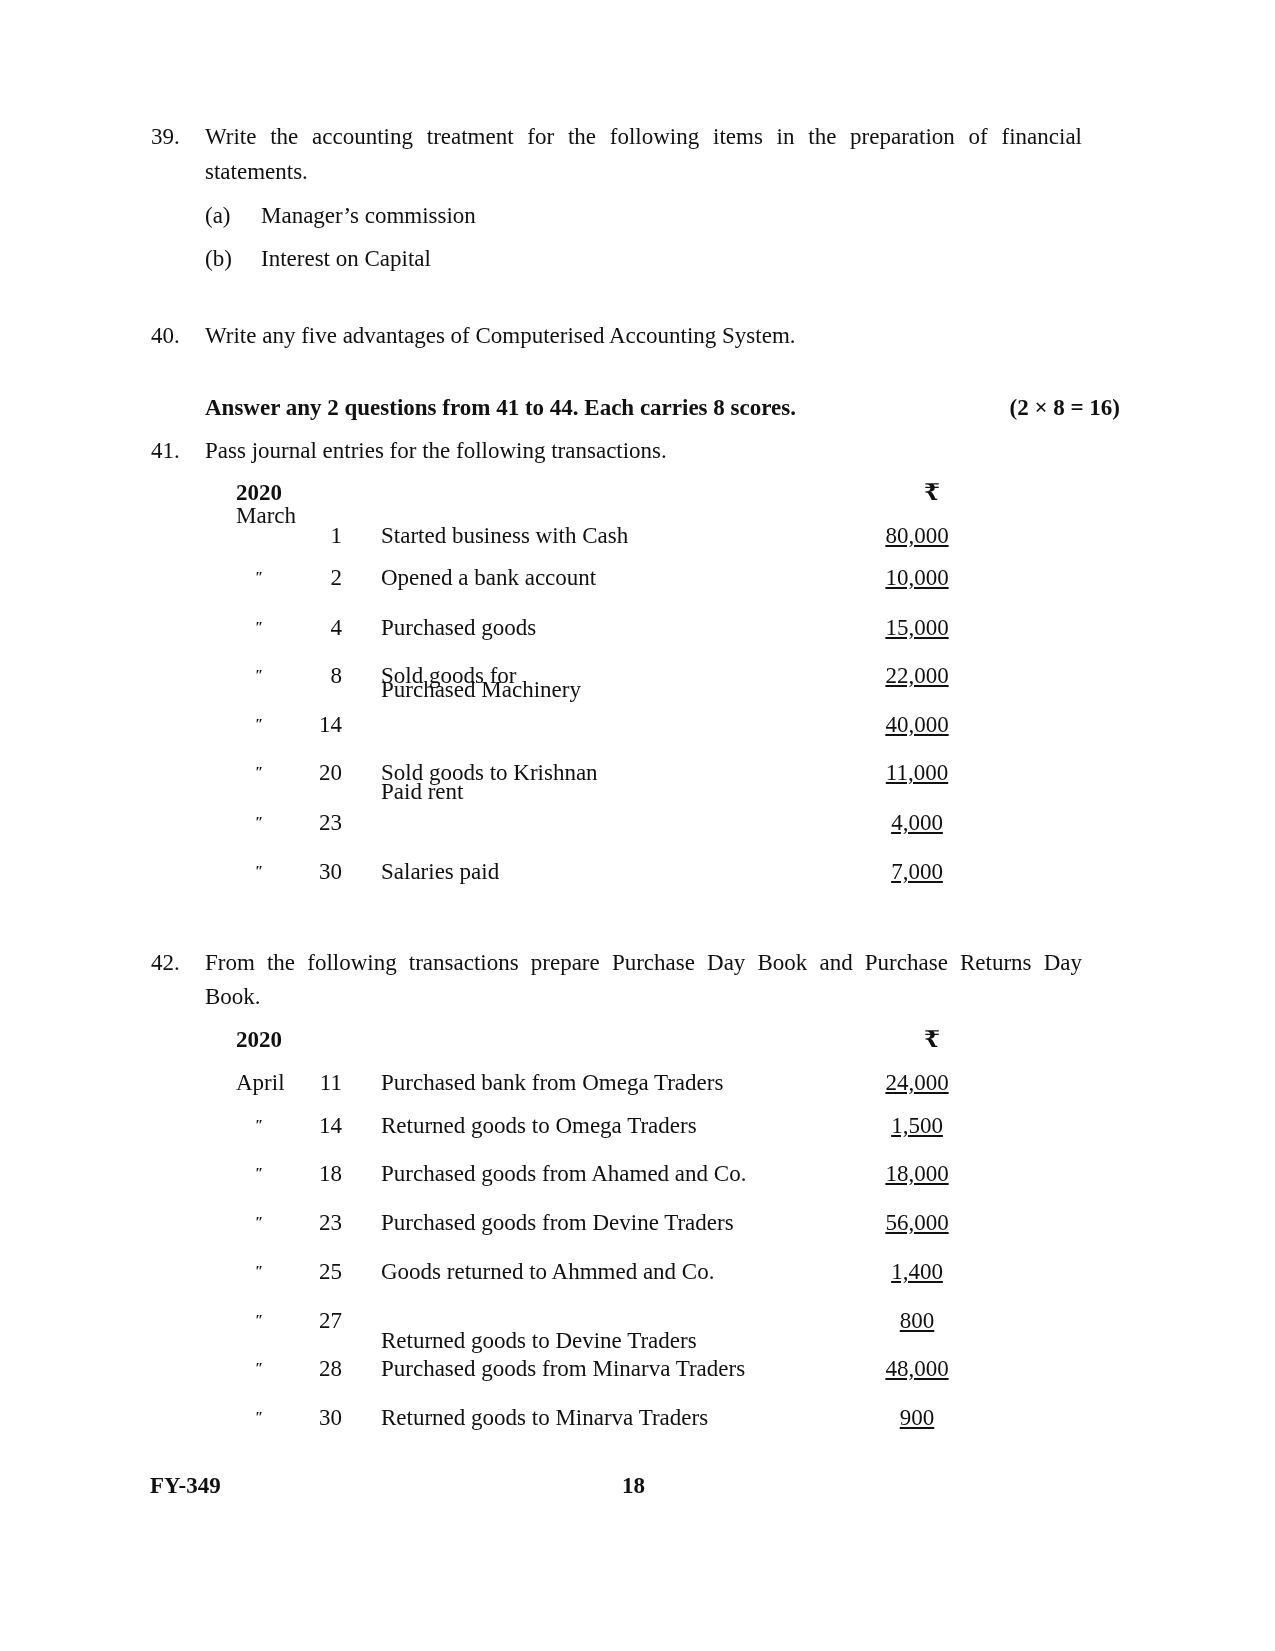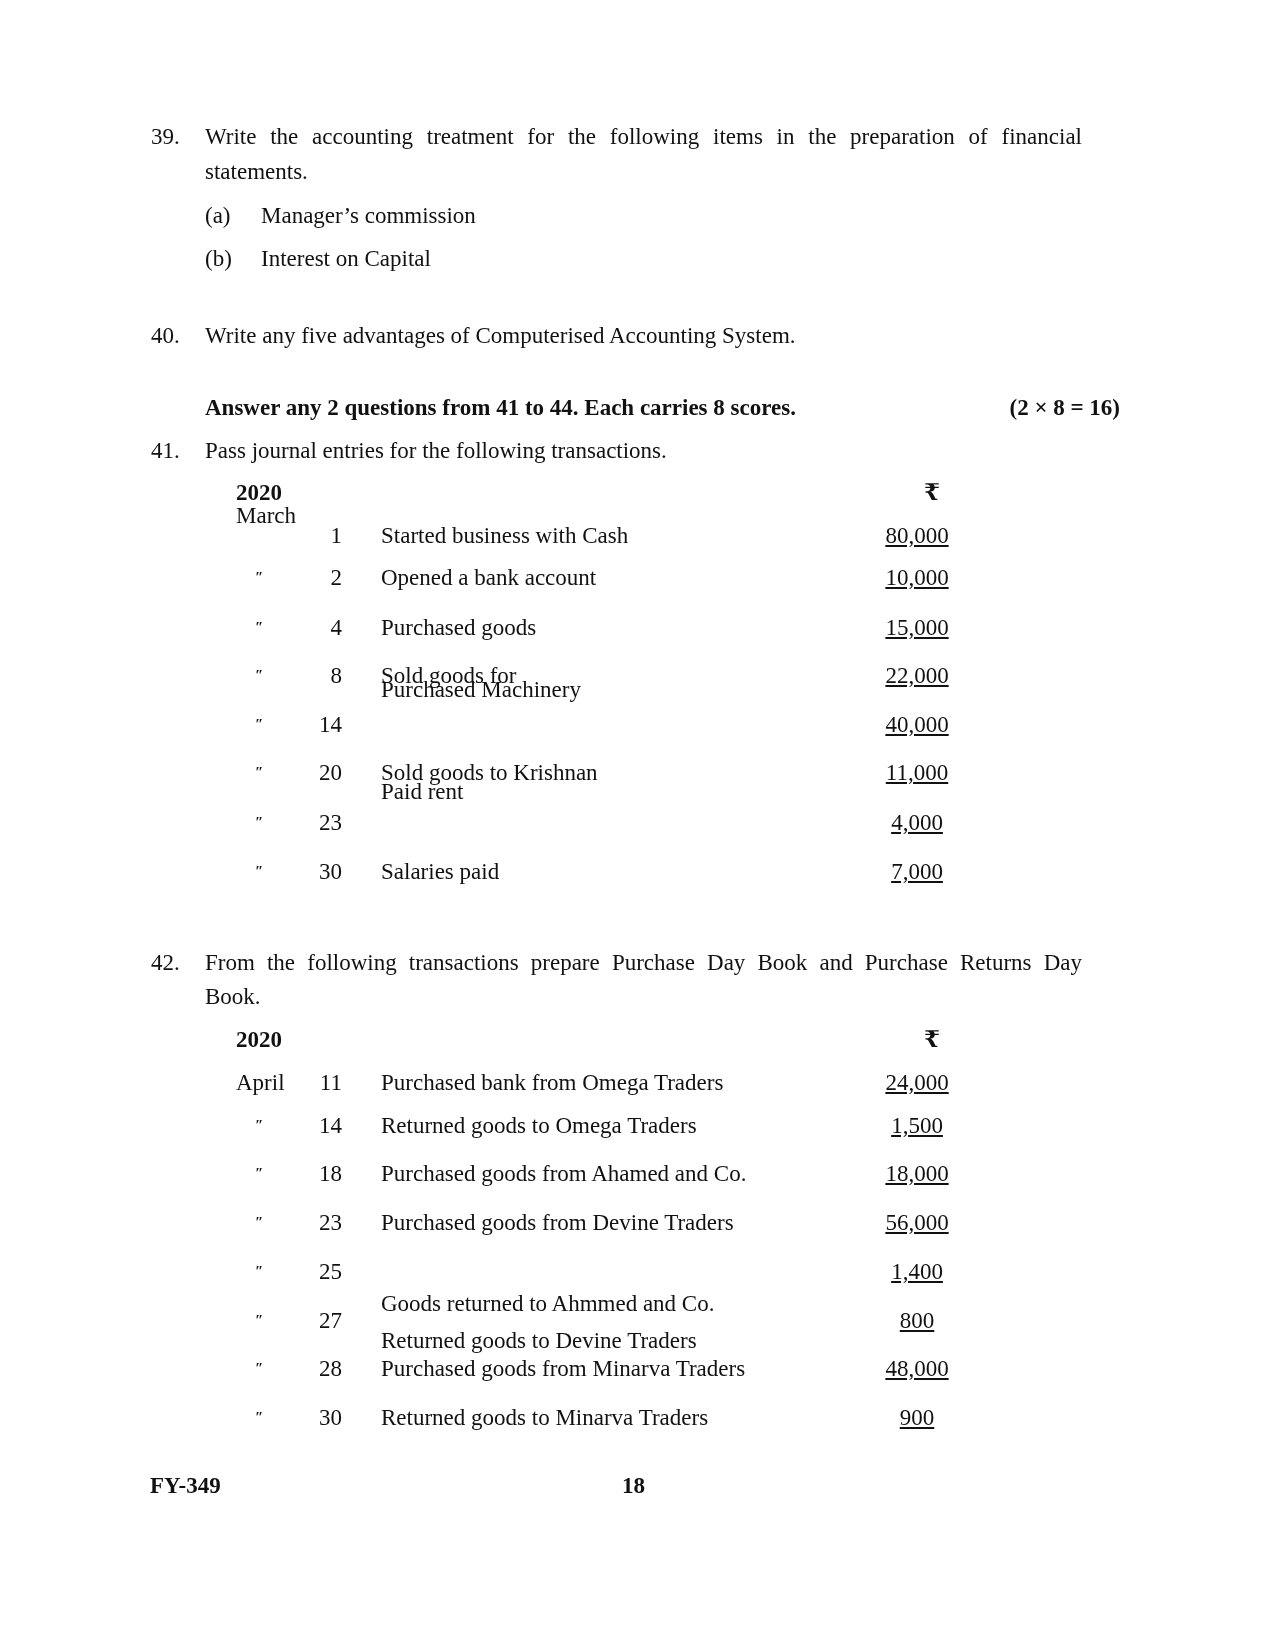--- a/index.html
+++ b/index.html
@@ -129,21 +129,21 @@
       </div>
       <div>
         <span class="abs t ditto" style="top: 1215px;">″</span>
         <span class="abs t day" style="top: 1211px;">23</span>
         <span class="abs t desc" style="top: 1211px;">Purchased goods from Devine Traders</span>
         <span class="abs t amt" style="top: 1211px;">56,000</span>
       </div>
       <div>
         <span class="abs t ditto" style="top: 1264px;">″</span>
         <span class="abs t day" style="top: 1260px;">25</span>
-        <span class="abs t desc" style="top: 1260px; margin-top: 32px;">Goods returned to Ahmmed and Co.</span>
+        <span class="abs t desc" style="top: 1260px;">Goods returned to Ahmmed and Co.</span>
         <span class="abs t amt" style="top: 1260px;">1,400</span>
       </div>
       <div>
         <span class="abs t ditto" style="top: 1313px;">″</span>
         <span class="abs t day" style="top: 1309px;">27</span>
         <span class="abs t desc" style="top: 1309px; margin-top: 20px;">Returned goods to Devine Traders</span>
         <span class="abs t amt" style="top: 1309px;">800</span>
       </div>
       <div>
         <span class="abs t ditto" style="top: 1361px;">″</span>

